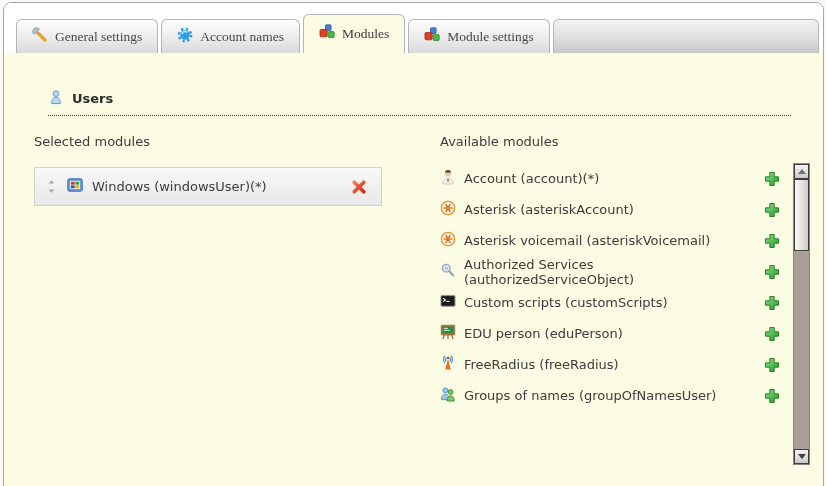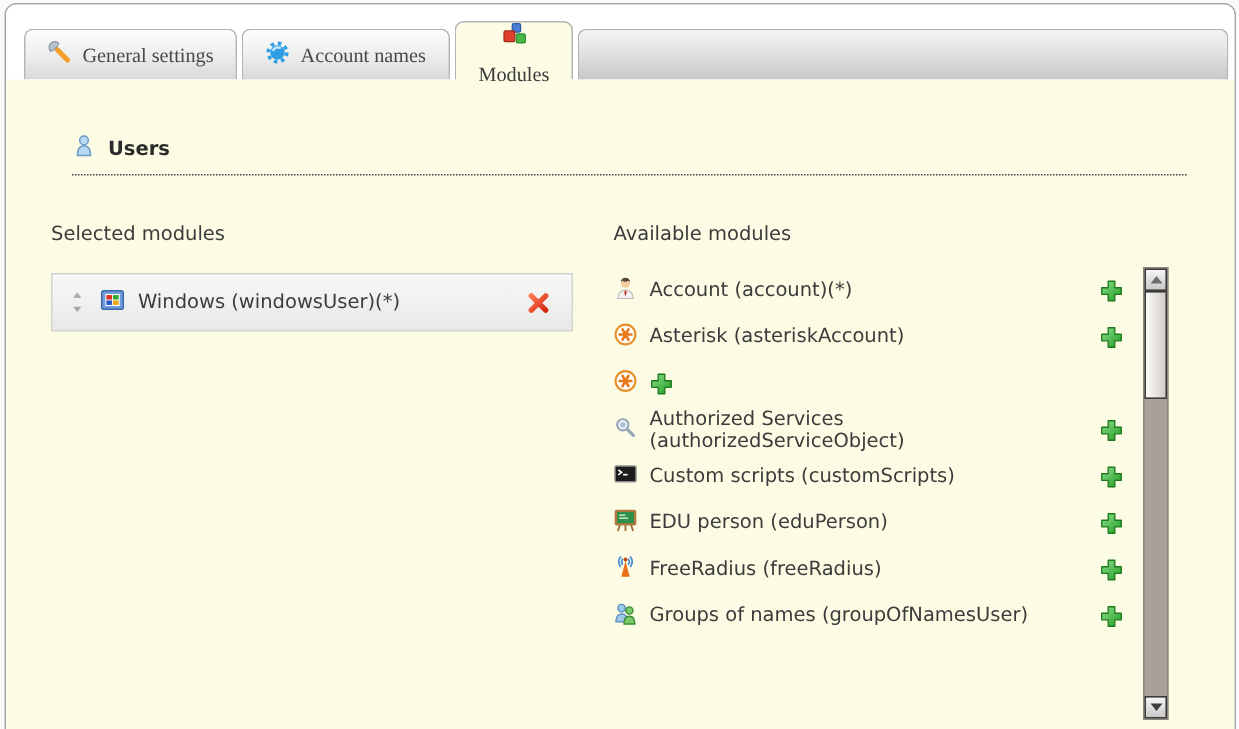--- a/index.html
+++ b/index.html
@@ -5,29 +5,29 @@
   html,body{margin:0;padding:0;width:826px;height:486px;overflow:hidden;
     background:#fafafa;font-family:"DejaVu Sans","Liberation Sans",sans-serif;}
   .window{position:absolute;left:3px;top:2px;width:819px;height:520px;
     background:#fff;border:1px solid #a6a6a6;border-radius:8px;overflow:hidden;}
   
   .tabbar{display:flex;align-items:flex-end;padding:11px 4px 0 12px;background:#fff;font-family:Liberation Serif, serif;}
   .tab{display:flex;align-items:center;gap:7px;height:33px;padding:0 15px;
     border:1px solid #b4b4b4;border-bottom:none;border-radius:6px 6px 0 0;
     background:linear-gradient(#fefefe,#ececec 55%,#d9d9d9);
     color:#484848;font-size:13.5px;cursor:pointer;white-space:nowrap;margin-right:3px;}
-  .tab.active{height:38px;background:#fcfbe3;color:#3a3a3a;flex-direction:column;}
+  .tab.active{height:38px;background:#fcfbe3;color:#3a3a3a;}
   .tab-filler{flex:1;height:33px;border:1px solid #b4b4b4;border-bottom:none;
     border-radius:6px 6px 0 0;background:linear-gradient(#f3f3f3,#dedede 55%,#c7c7c7);}
   
   .content{background:#fcfbe3;height:470px;padding:22px 30px 0 30px;box-sizing:border-box;}
   .section-header{display:flex;align-items:center;gap:8px;margin:14px 0 0 14px;
     padding-bottom:7px;font-size:13px;font-weight:bold;color:#2b2b2b;}
   .dotted{border-bottom:1px dotted #444;margin-right:2px;}
-  .columns{display:flex;margin-top:32px;}
+  .columns{display:flex;margin-top:18px;gap:31px;}
   .col-left{width:375px;flex:none;}
   .col-right{flex:1;}
   .col-label{font-size:13px;color:#3c3c3c;}
   
   .selected-row{margin-top:18px;width:348px;height:39px;box-sizing:border-box;
     display:flex;align-items:center;gap:9px;padding:0 10px;
     background:linear-gradient(#f8f8f8,#e8e8e8);border:1px solid #d2d2d2;}
   .selected-row .label{flex:1;font-size:13px;color:#3c3c3c;}
   
   .avail-wrap{display:flex;margin-top:14px;}
@@ -94,20 +94,30 @@
     </div>
     <div class="tab active">
       <span>
         <svg class="i16" viewBox="0 0 16 16">
           <rect x="6.5" y="0.8" width="5.6" height="5.6" rx="1" fill="#4a7fd4" stroke="#2a5aa8" stroke-width="0.8"></rect>
           <rect x="1" y="5.6" width="7.2" height="7.2" rx="1" fill="#e04028" stroke="#a02818" stroke-width="0.8"></rect>
           <rect x="9.2" y="7.6" width="6" height="6" rx="1" fill="#48b848" stroke="#2a8a2a" stroke-width="0.8"></rect>
         </svg>
       </span>
       <span>Modules</span>
+    </div>
+    <div class="tab">
+      <span>
+        <svg class="i16" viewBox="0 0 16 16">
+          <rect x="6.5" y="0.8" width="5.6" height="5.6" rx="1" fill="#4a7fd4" stroke="#2a5aa8" stroke-width="0.8"></rect>
+          <rect x="1" y="5.6" width="7.2" height="7.2" rx="1" fill="#e04028" stroke="#a02818" stroke-width="0.8"></rect>
+          <rect x="9.2" y="7.6" width="6" height="6" rx="1" fill="#48b848" stroke="#2a8a2a" stroke-width="0.8"></rect>
+        </svg>
+      </span>
+      <span>Module settings</span>
     </div>
     <div class="tab-filler"></div>
   </div>
 
   <div class="content">
 
     <div class="section-header dotted">
       <span>
         <svg class="i16" viewBox="0 0 16 16">
           <circle cx="8" cy="4.6" r="2.9" fill="#b8d9f2" stroke="#6a9cc9" stroke-width="1"></circle>
@@ -185,20 +195,21 @@
               </span>
             </div>
 
             <div class="avail-row">
               <span>
                 <svg class="i16" viewBox="0 0 16 16">
                   <circle cx="8" cy="8" r="6.6" fill="#fff" stroke="#e89028" stroke-width="1.4"></circle>
                   <path d="M4 8 H12 M6 4.5 L10 11.5 M10 4.5 L6 11.5" stroke="#e87818" stroke-width="1.7" stroke-linecap="round"></path>
                 </svg>
               </span>
+              <span class="label">Asterisk voicemail (asteriskVoicemail)</span>
               <span class="add-btn">
                 <svg class="i16" viewBox="0 0 16 16">
                     <path d="M5.8 1.5 h4.4 v4.3 h4.3 v4.4 h-4.3 v4.3 h-4.4 v-4.3 H1.5 V5.8 h4.3 Z" fill="url(#gplus)" stroke="#1c7a1c" stroke-width="0.9" stroke-linejoin="round"></path>
                   </svg>
               </span>
             </div>
 
             <div class="avail-row">
               <span>
                 <svg class="i16" viewBox="0 0 16 16">

